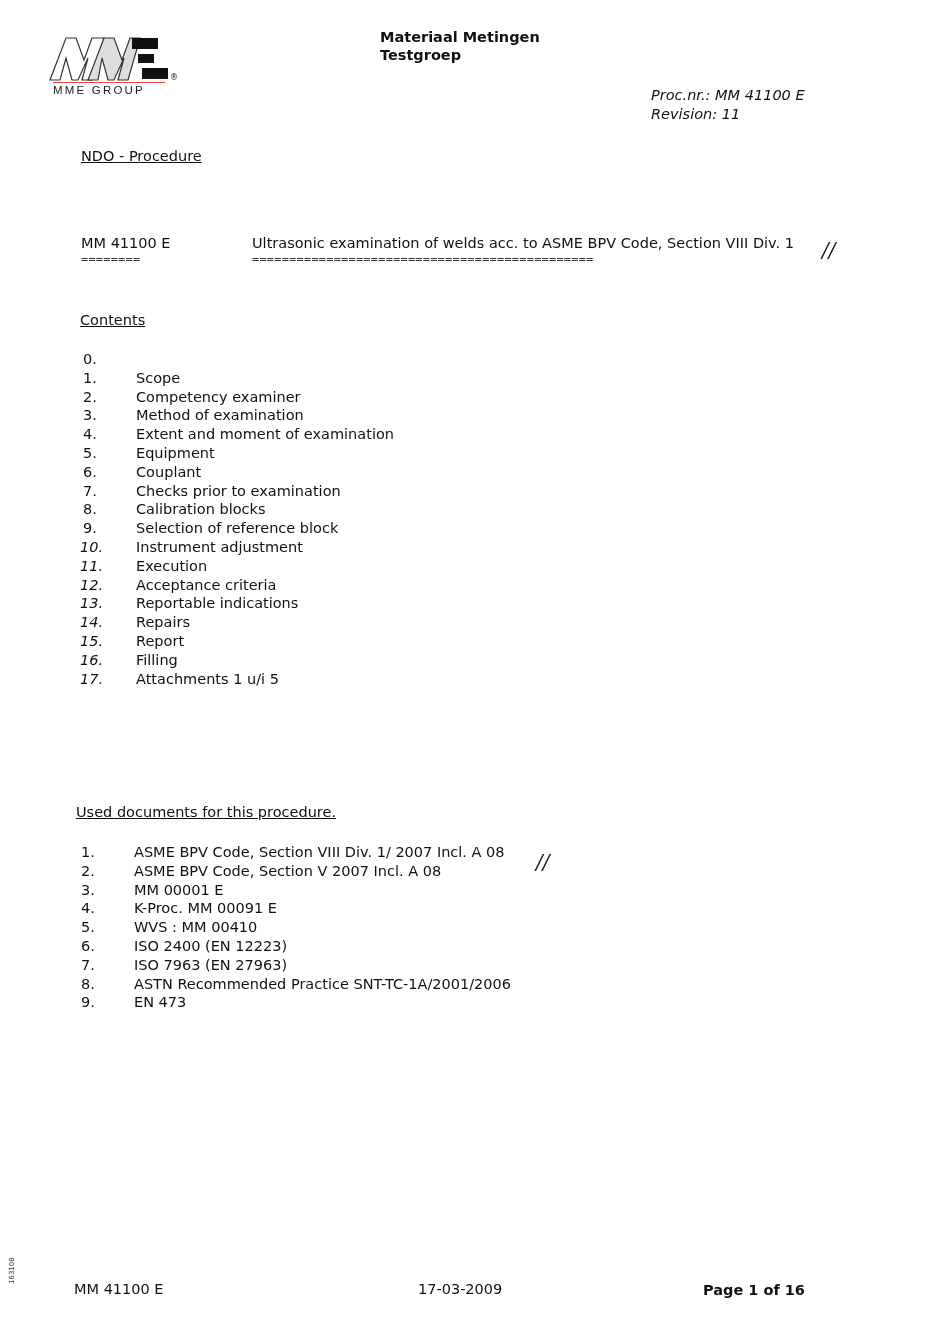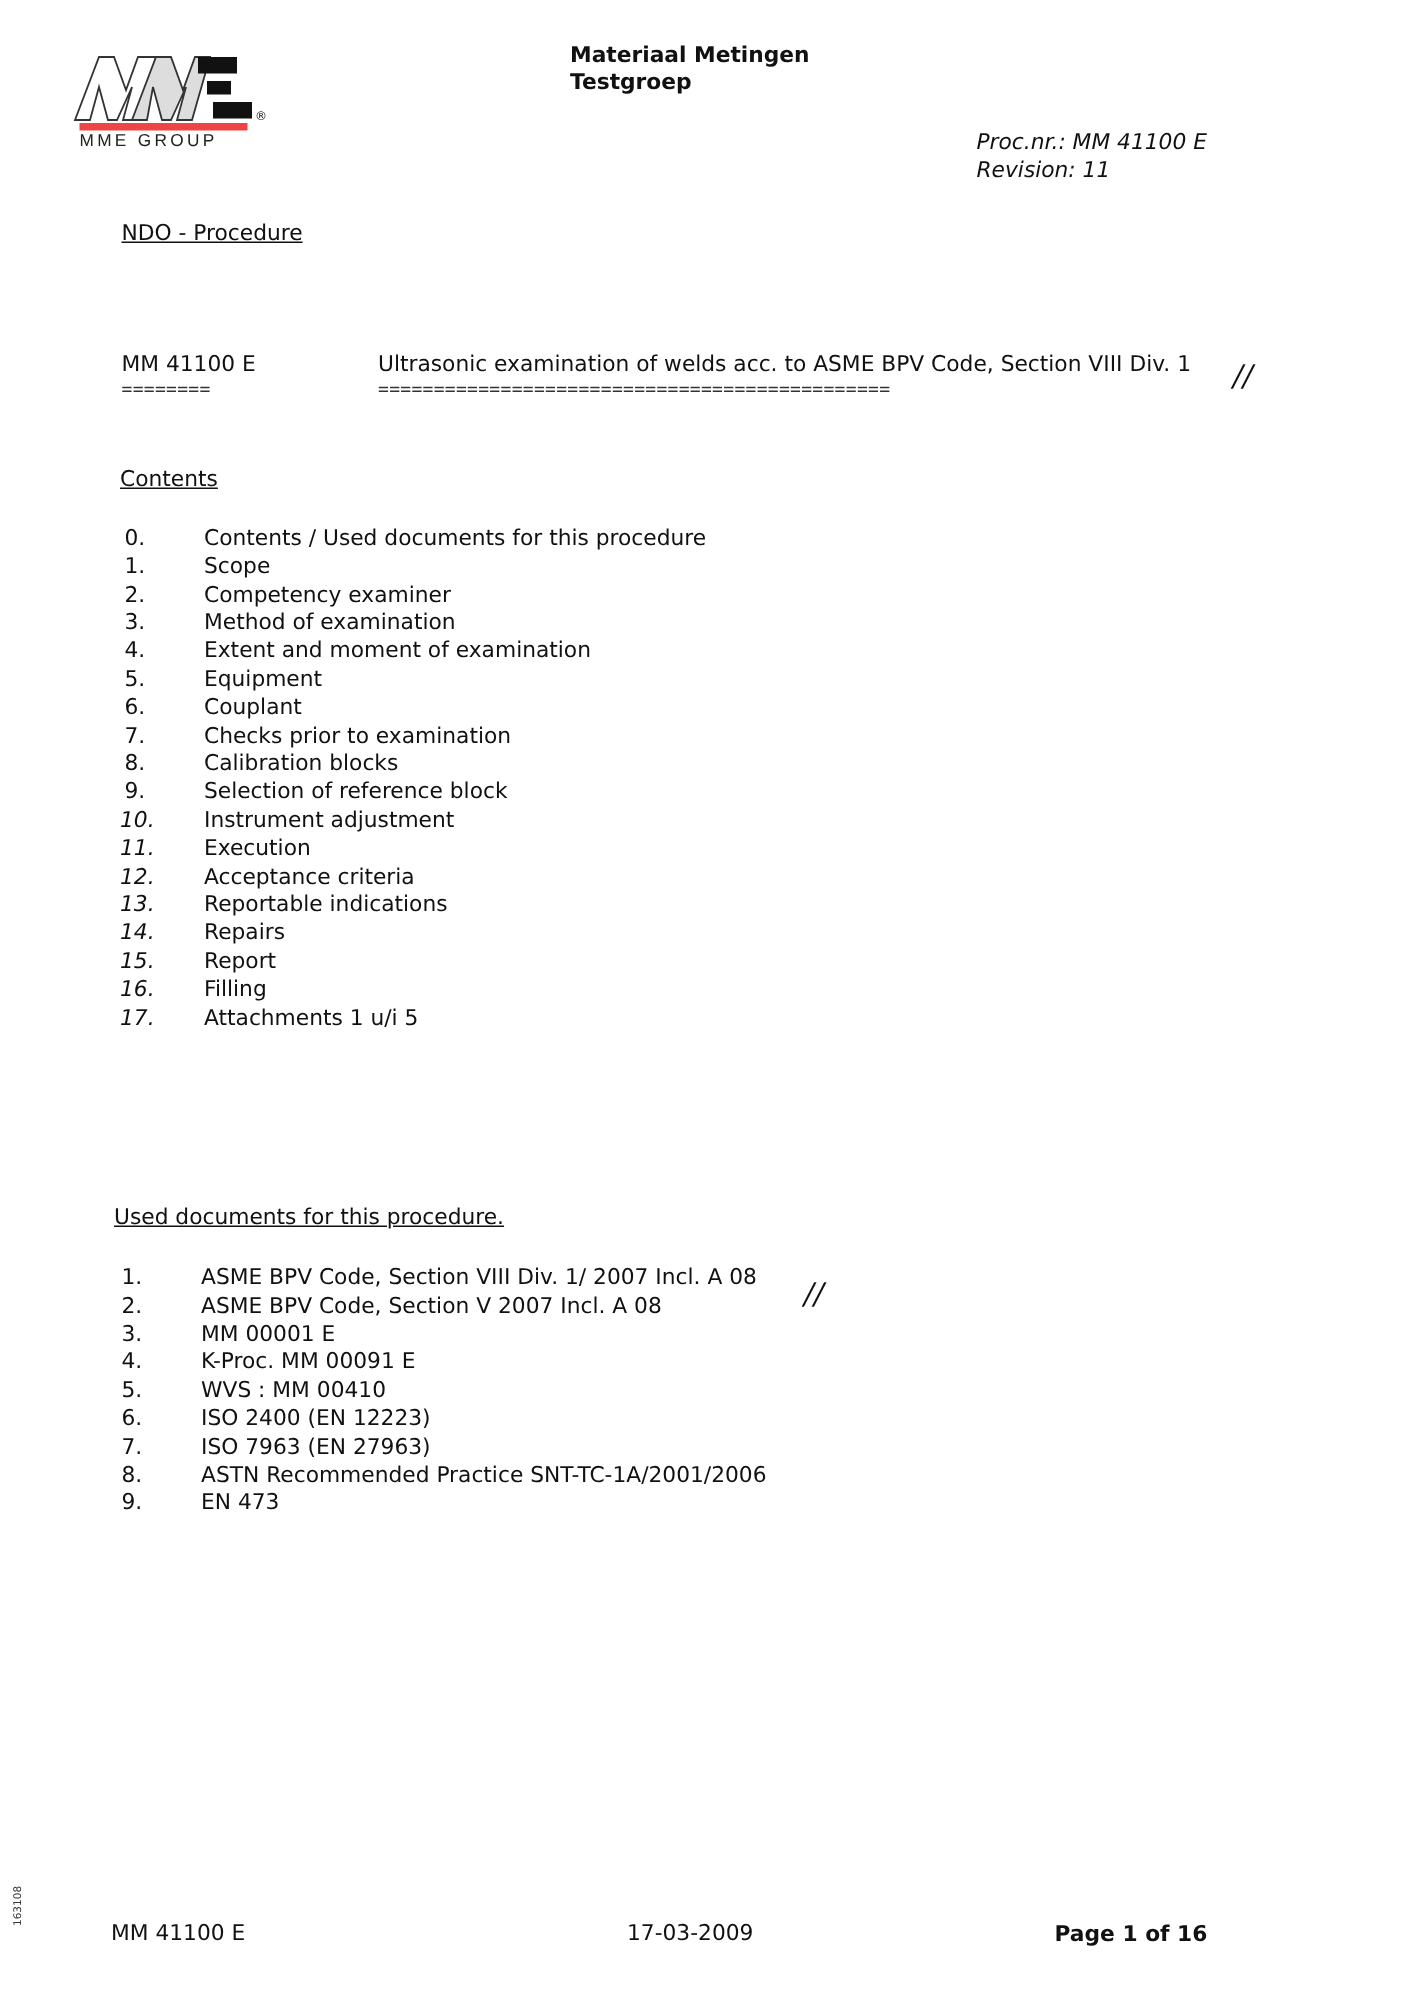--- a/index.html
+++ b/index.html
@@ -1,21 +1,21 @@
 <!DOCTYPE html>
 <html><head>
 <meta charset="utf-8">
 <style>
   html, body { margin: 0; padding: 0; background: #ffffff; }
   body { width: 950px; height: 1336px; position: relative; overflow: hidden;
          font-family: "DejaVu Sans", sans-serif; color: #111; font-size: 14.5px; }
   .abs { position: absolute; }
   .logo { left: 48px; top: 34px; width: 130px; height: 66px; }
   .logo-text { left: 53px; top: 82px; font-family: "Liberation Sans", sans-serif;
-               font-size: 11.5px; letter-spacing: 2.2px; color: #222; border-top: 5px solid #ef4444; padding-top: 1px; width: 112px; }
+               font-size: 11.5px; letter-spacing: 2.2px; color: #222; border-top: 1px solid #ef4444; padding-top: 1px; width: 112px; }
   .header-title { left: 380px; top: 28px; width: 190px; text-align: left;
                   font-weight: bold; font-size: 14.5px; line-height: 18px; }
   .proc { left: 651px; top: 86px; font-size: 14.5px; line-height: 19px; font-style: italic; }
   .ndo { left: 81px; top: 148px; text-decoration: underline; font-size: 14.5px; }
   .code { left: 81px; top: 235px; font-size: 14.5px; line-height: 16px; }
   .eq { letter-spacing: 0.2px; font-family: "DejaVu Sans Mono", monospace; font-size: 12px; color: #333; }
   .title-line { left: 252px; top: 235px; font-size: 14.5px; line-height: 16px; white-space: nowrap; }
   .initials { left: 822px; top: 238px; font-style: italic; font-size: 20px; font-family: "DejaVu Serif", serif; }
   .contents-h { left: 80px; top: 312px; text-decoration: underline; }
   .list { left: 80px; top: 350px; line-height: 18.8px; }
@@ -65,21 +65,20 @@
 <div class="abs title-line">
   <div>Ultrasonic examination of welds acc. to ASME BPV Code, Section VIII Div. 1</div>
   <div class="eq">==============================================</div>
 </div>
 <div class="abs initials">//</div>
 
 <div class="abs contents-h">Contents</div>
 <div class="abs list">
   <div class="row">
       <span class="num">0.</span>
-      <span>Contents / Used documents for this procedure</span>
     </div>
   <div class="row">
       <span class="num">1.</span>
       <span>Scope</span>
     </div>
   <div class="row">
       <span class="num">2.</span>
       <span>Competency examiner</span>
     </div>
   <div class="row">

